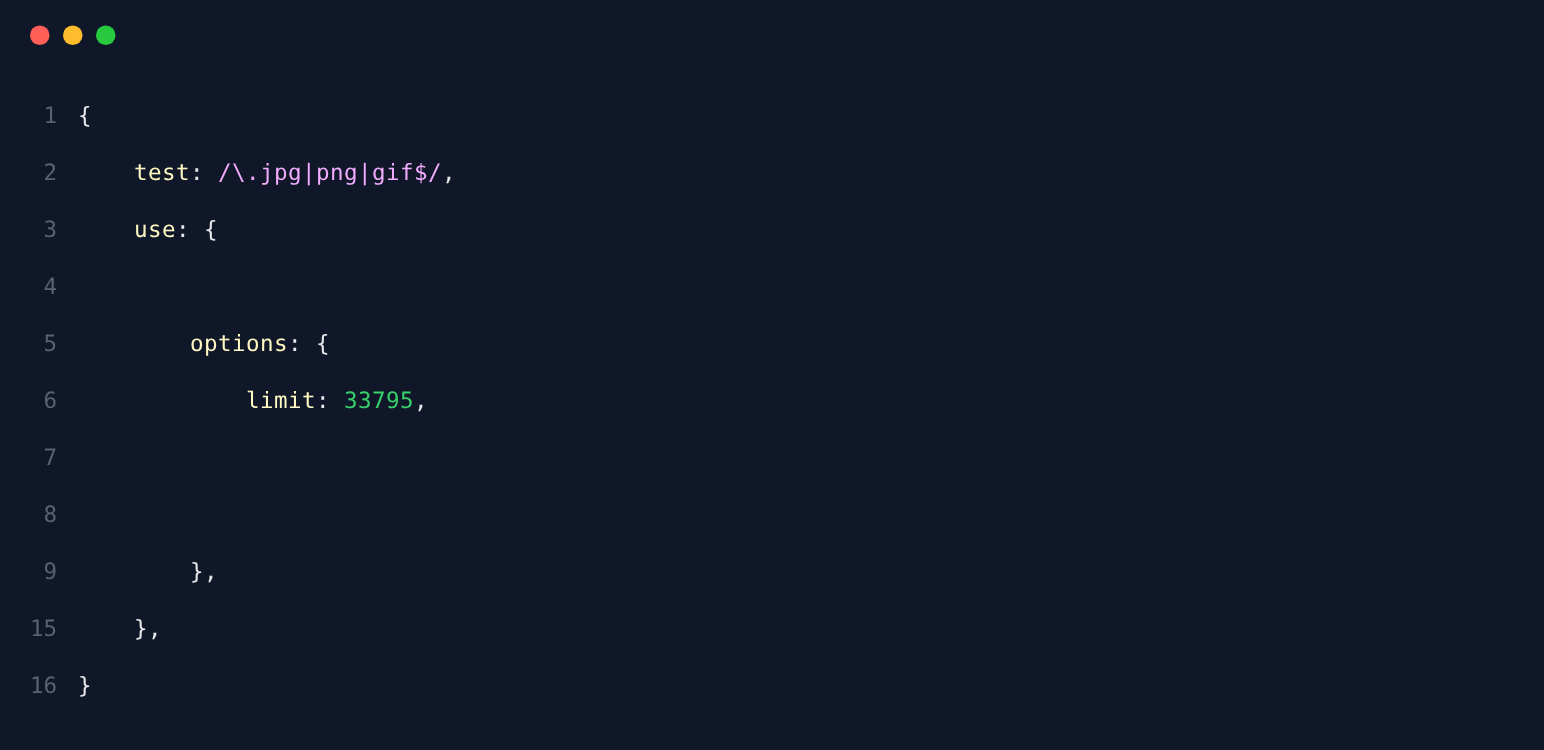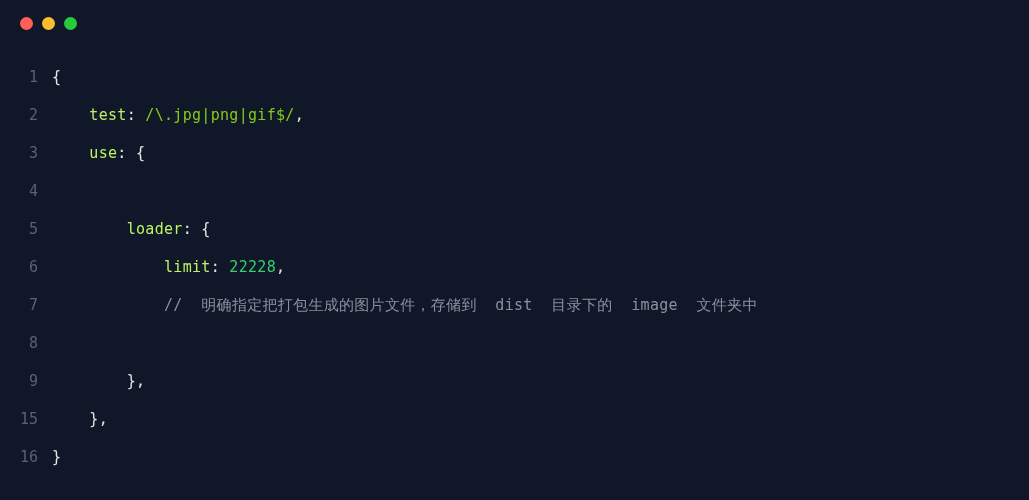--- a/index.html
+++ b/index.html
@@ -55,22 +55,22 @@
     color: #5a6270;
     padding-right: 14px;
     user-select: none;
     flex-shrink: 0;
   }
   .code {
     color: #e6e6e6;
     letter-spacing: 0.3px;
   }
   .tok-punc    { color: #e6e6e6; }
-  .tok-key     { color: #bef264; }     
-  .tok-regex   { color: #84cc16; }     
+  .tok-key     { color: #fef9c3; }     
+  .tok-regex   { color: #f0abfc; }     
   .tok-string  { color: #37d06a; }     
   .tok-number  { color: #37d06a; }     
   .tok-comment { color: #8a919e; }
 </style>
 </head>
 <body>
 
 <div class="window">
 
   <div class="traffic-lights">
@@ -95,31 +95,30 @@
       <span class="gutter">3</span>
       <span class="code"><span>    </span><span class="tok-key">use</span><span class="tok-punc">: </span><span class="tok-punc">{</span></span>
     </div>
 
     <div class="line">
       <span class="gutter">4</span>
     </div>
 
     <div class="line">
       <span class="gutter">5</span>
-      <span class="code"><span>        </span><span class="tok-key">loader</span><span class="tok-punc">: </span><span class="tok-punc">{</span></span>
+      <span class="code"><span>        </span><span class="tok-key">options</span><span class="tok-punc">: </span><span class="tok-punc">{</span></span>
     </div>
 
     <div class="line">
       <span class="gutter">6</span>
-      <span class="code"><span>            </span><span class="tok-key">limit</span><span class="tok-punc">: </span><span class="tok-number">22228</span><span class="tok-punc">,</span></span>
+      <span class="code"><span>            </span><span class="tok-key">limit</span><span class="tok-punc">: </span><span class="tok-number">33795</span><span class="tok-punc">,</span></span>
     </div>
 
     <div class="line">
       <span class="gutter">7</span>
-      <span class="code"><span>            </span><span class="tok-comment">//  明确指定把打包生成的图片文件，存储到  dist  目录下的  image  文件夹中</span></span>
     </div>
 
     <div class="line">
       <span class="gutter">8</span>
     </div>
 
     <div class="line">
       <span class="gutter">9</span>
       <span class="code"><span>        </span><span class="tok-punc">},</span></span>
     </div>

